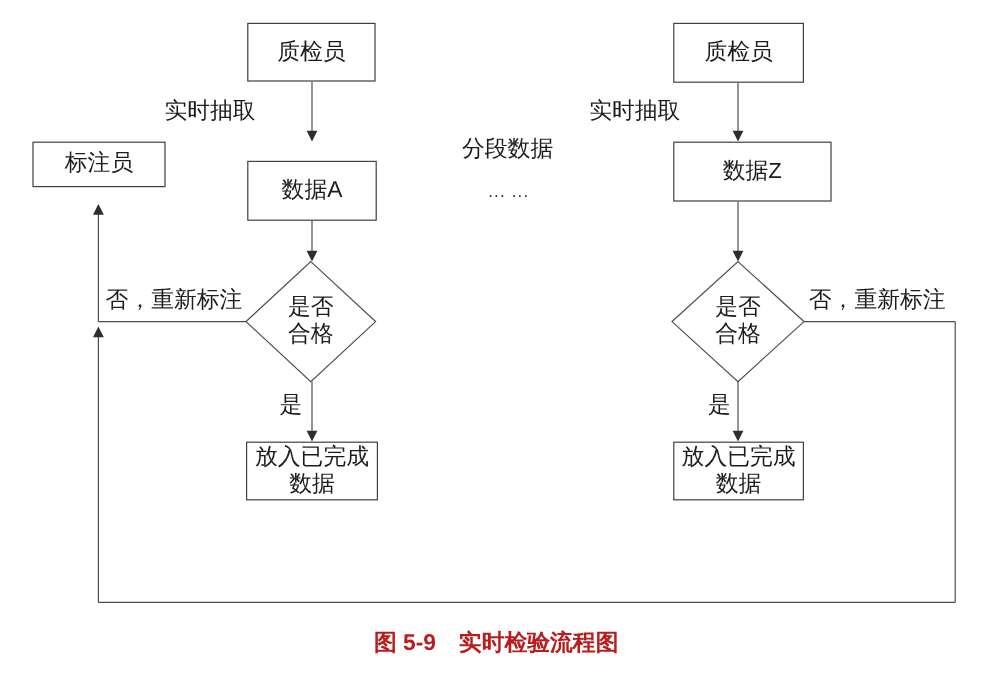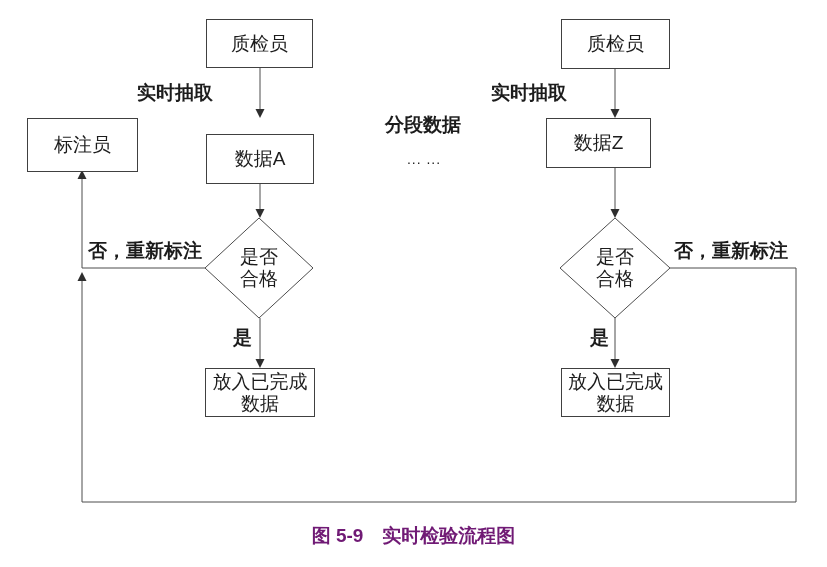--- a/index.html
+++ b/index.html
@@ -28,21 +28,20 @@
     text-align: center;
     font-size: 19px;
     line-height: 22px;
     white-space: pre-line;
   }
   .lbl {
     position: absolute;
     font-size: 19px;
     line-height: 22px;
     white-space: pre;
-    font-weight: bold;
   }
   .diamond-text {
     position: absolute;
     display: flex;
     align-items: center;
     justify-content: center;
     text-align: left;
     font-size: 19px;
     line-height: 22px;
     white-space: pre-line;
@@ -53,21 +52,21 @@
     letter-spacing: 1px;
     text-align: center;
   }
   .caption {
     position: absolute;
     left: 0; top: 523px;
     width: 827px;
     text-align: center;
     font-size: 19px;
     font-weight: 600;
-    color: #701a75;
+    color: #b91c1c;
   }
 </style>
 </head>
 <body>
 
 <div id="canvas">
 
   <svg id="connectors" viewBox="0 0 827 567" xmlns="http://www.w3.org/2000/svg">
     <g stroke="#4d4d4d" stroke-width="1" fill="none">
 
@@ -108,28 +107,28 @@
   <div class="box" style="left:206px; top:19px; width:107px; height:49px;">质检员</div>
   <div class="lbl" style="left:137px; top:82px;">实时抽取</div>
   <div class="box" style="left:206px; top:118px; width:108px; height:50px;margin-top:16px;">数据A</div>
   <div class="diamond-text" style="left:205px; top:218px; width:108px; height:100px;">是否
 合格</div>
   <div class="lbl" style="left:233px; top:327px;">是</div>
   <div class="lbl" style="left:88px; top:240px;">否，重新标注</div>
   <div class="box" style="left:205px; top:368px; width:110px; height:49px;">放入已完成
 数据</div>
 
-  <div class="box" style="left:27px; top:118px; width:111px; height:54px;">标注员</div>
+  <div class="box" style="left:27px; top:118px; width:111px; height:38px;">标注员</div>
 
   <div class="lbl" style="left:385px; top:114px;">分段数据</div>
   <div class="dots" style="left:385px; top:151px; width:78px;">... ...</div>
 
   <div class="box" style="left:561px; top:19px; width:109px; height:50px;">质检员</div>
   <div class="lbl" style="left:491px; top:82px;">实时抽取</div>
-  <div class="box" style="left:546px; top:118px; width:105px; height:50px;">数据Z</div>
+  <div class="box" style="left:561px; top:118px; width:132px; height:50px;font-family:Liberation Mono, monospace;">数据Z</div>
   <div class="diamond-text" style="left:560px; top:218px; width:110px; height:100px;">是否
 合格</div>
   <div class="lbl" style="left:590px; top:327px;">是</div>
   <div class="lbl" style="left:674px; top:240px;">否，重新标注</div>
   <div class="box" style="left:561px; top:368px; width:109px; height:49px;">放入已完成
 数据</div>
 
   <div class="caption">图 5-9　实时检验流程图</div>
 
 </div>

